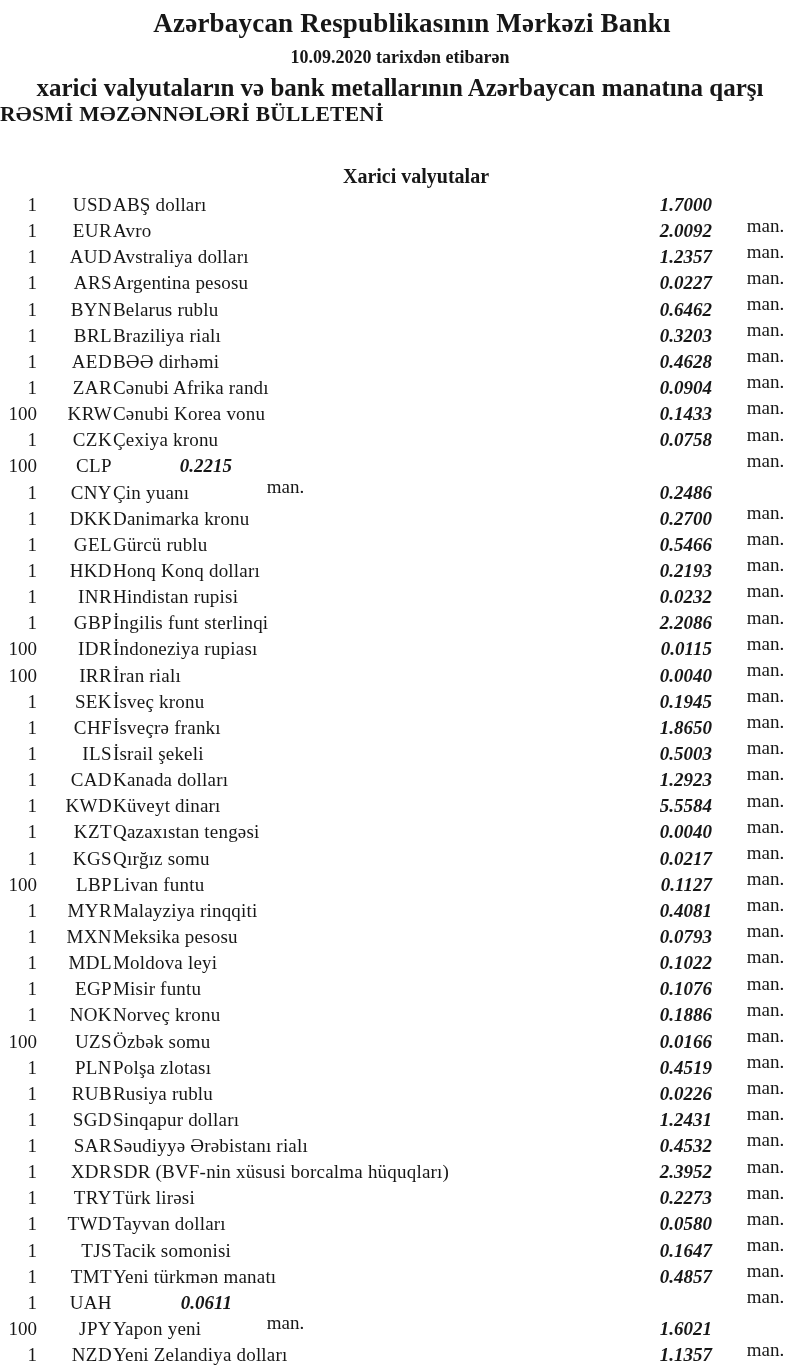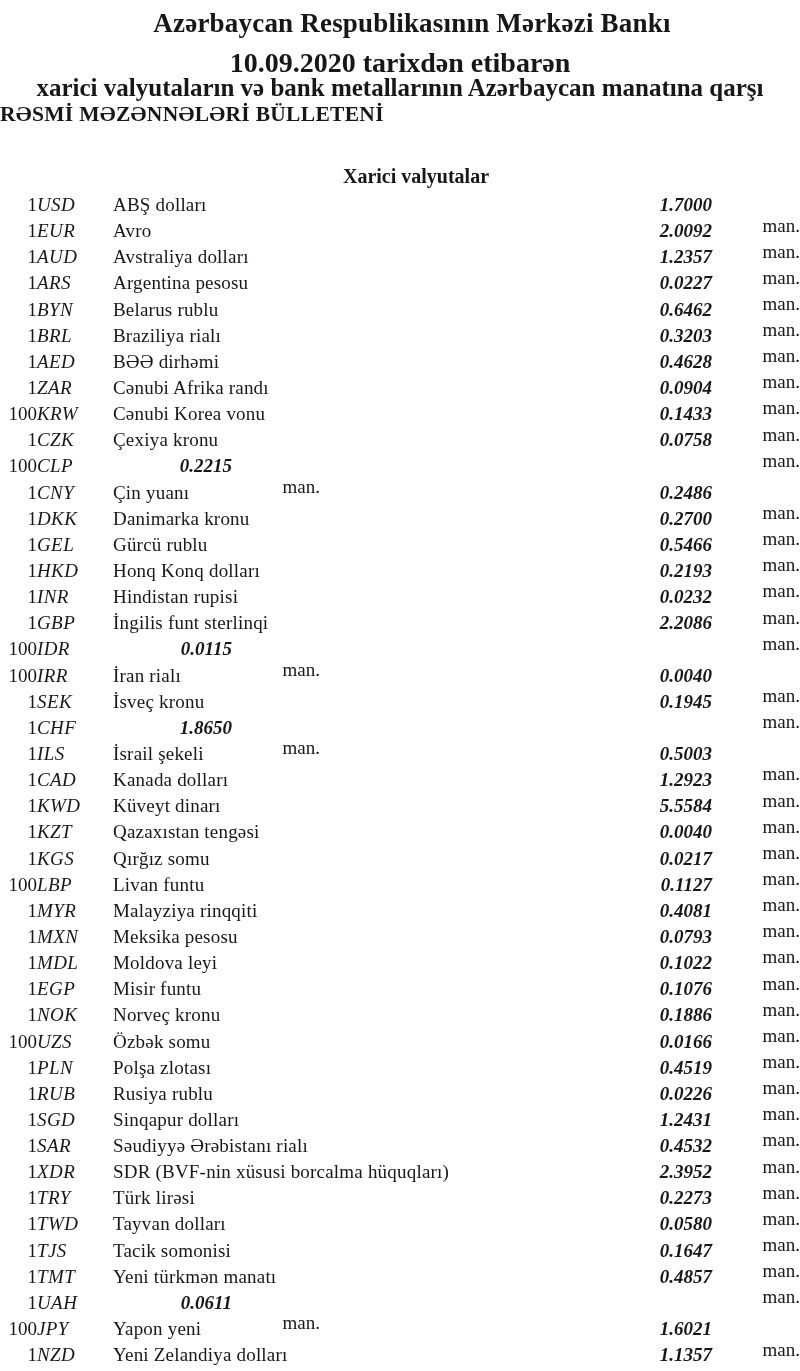--- a/index.html
+++ b/index.html
@@ -26,21 +26,21 @@
     font-weight: bold;
     letter-spacing: 0.2px;
     padding-left: 12px;
   }
   .doc-date {
     position: absolute;
     top: 47px;
     left: 0;
     width: 100%;
     text-align: center;
-    font-size: 28px;
+    font-size: 18px;
     font-weight: bold;
   }
   .doc-subtitle {
     position: absolute;
     top: 74px;
     left: 0;
     width: 100%;
     text-align: center;
     font-size: 25px;
     font-weight: bold;
@@ -79,43 +79,42 @@
     line-height: 26.15px;
     white-space: nowrap;
   }
   .cell-qty {
     width: 37px;
     text-align: right;
     flex: 0 0 auto;
   }
   .cell-code {
     width: 75px;
-    text-align: left;
+    text-align: right;
     flex: 0 0 auto;
     letter-spacing: 0.4px;
-    font-style: italic;
   }
   .cell-name {
     flex: 1 1 auto;
     text-align: left;
     padding-left: 1px;
     letter-spacing: 0.2px;
     overflow: hidden;
   }
   .cell-rate {
     width: 120px;
     flex: 0 0 auto;
     text-align: right;
     font-weight: bold;
     font-style: italic;
   }
   .cell-unit {
     width: 88px;
     flex: 0 0 auto;
-    text-align: right;
+    text-align: center;
     padding-left: 19px;
     box-sizing: border-box;
     margin-top: 41px;
   }
 </style>
 </head>
 <body>
 
 <div class="page">
 
@@ -258,20 +257,21 @@
       <span class="cell-qty">1</span>
       <span class="cell-code">GBP</span>
       <span class="cell-name">İngilis funt sterlinqi</span>
       <span class="cell-rate">2.2086</span>
       <span class="cell-unit">man.</span>
     </div>
 
     <div class="rate-row">
       <span class="cell-qty">100</span>
       <span class="cell-code">IDR</span>
+      <span class="cell-name">İndoneziya rupiası</span>
       <span class="cell-rate">0.0115</span>
       <span class="cell-unit">man.</span>
     </div>
 
     <div class="rate-row">
       <span class="cell-qty">100</span>
       <span class="cell-code">IRR</span>
       <span class="cell-name">İran rialı</span>
       <span class="cell-rate">0.0040</span>
       <span class="cell-unit">man.</span>
@@ -281,20 +281,21 @@
       <span class="cell-qty">1</span>
       <span class="cell-code">SEK</span>
       <span class="cell-name">İsveç kronu</span>
       <span class="cell-rate">0.1945</span>
       <span class="cell-unit">man.</span>
     </div>
 
     <div class="rate-row">
       <span class="cell-qty">1</span>
       <span class="cell-code">CHF</span>
+      <span class="cell-name">İsveçrə frankı</span>
       <span class="cell-rate">1.8650</span>
       <span class="cell-unit">man.</span>
     </div>
 
     <div class="rate-row">
       <span class="cell-qty">1</span>
       <span class="cell-code">ILS</span>
       <span class="cell-name">İsrail şekeli</span>
       <span class="cell-rate">0.5003</span>
       <span class="cell-unit">man.</span>

